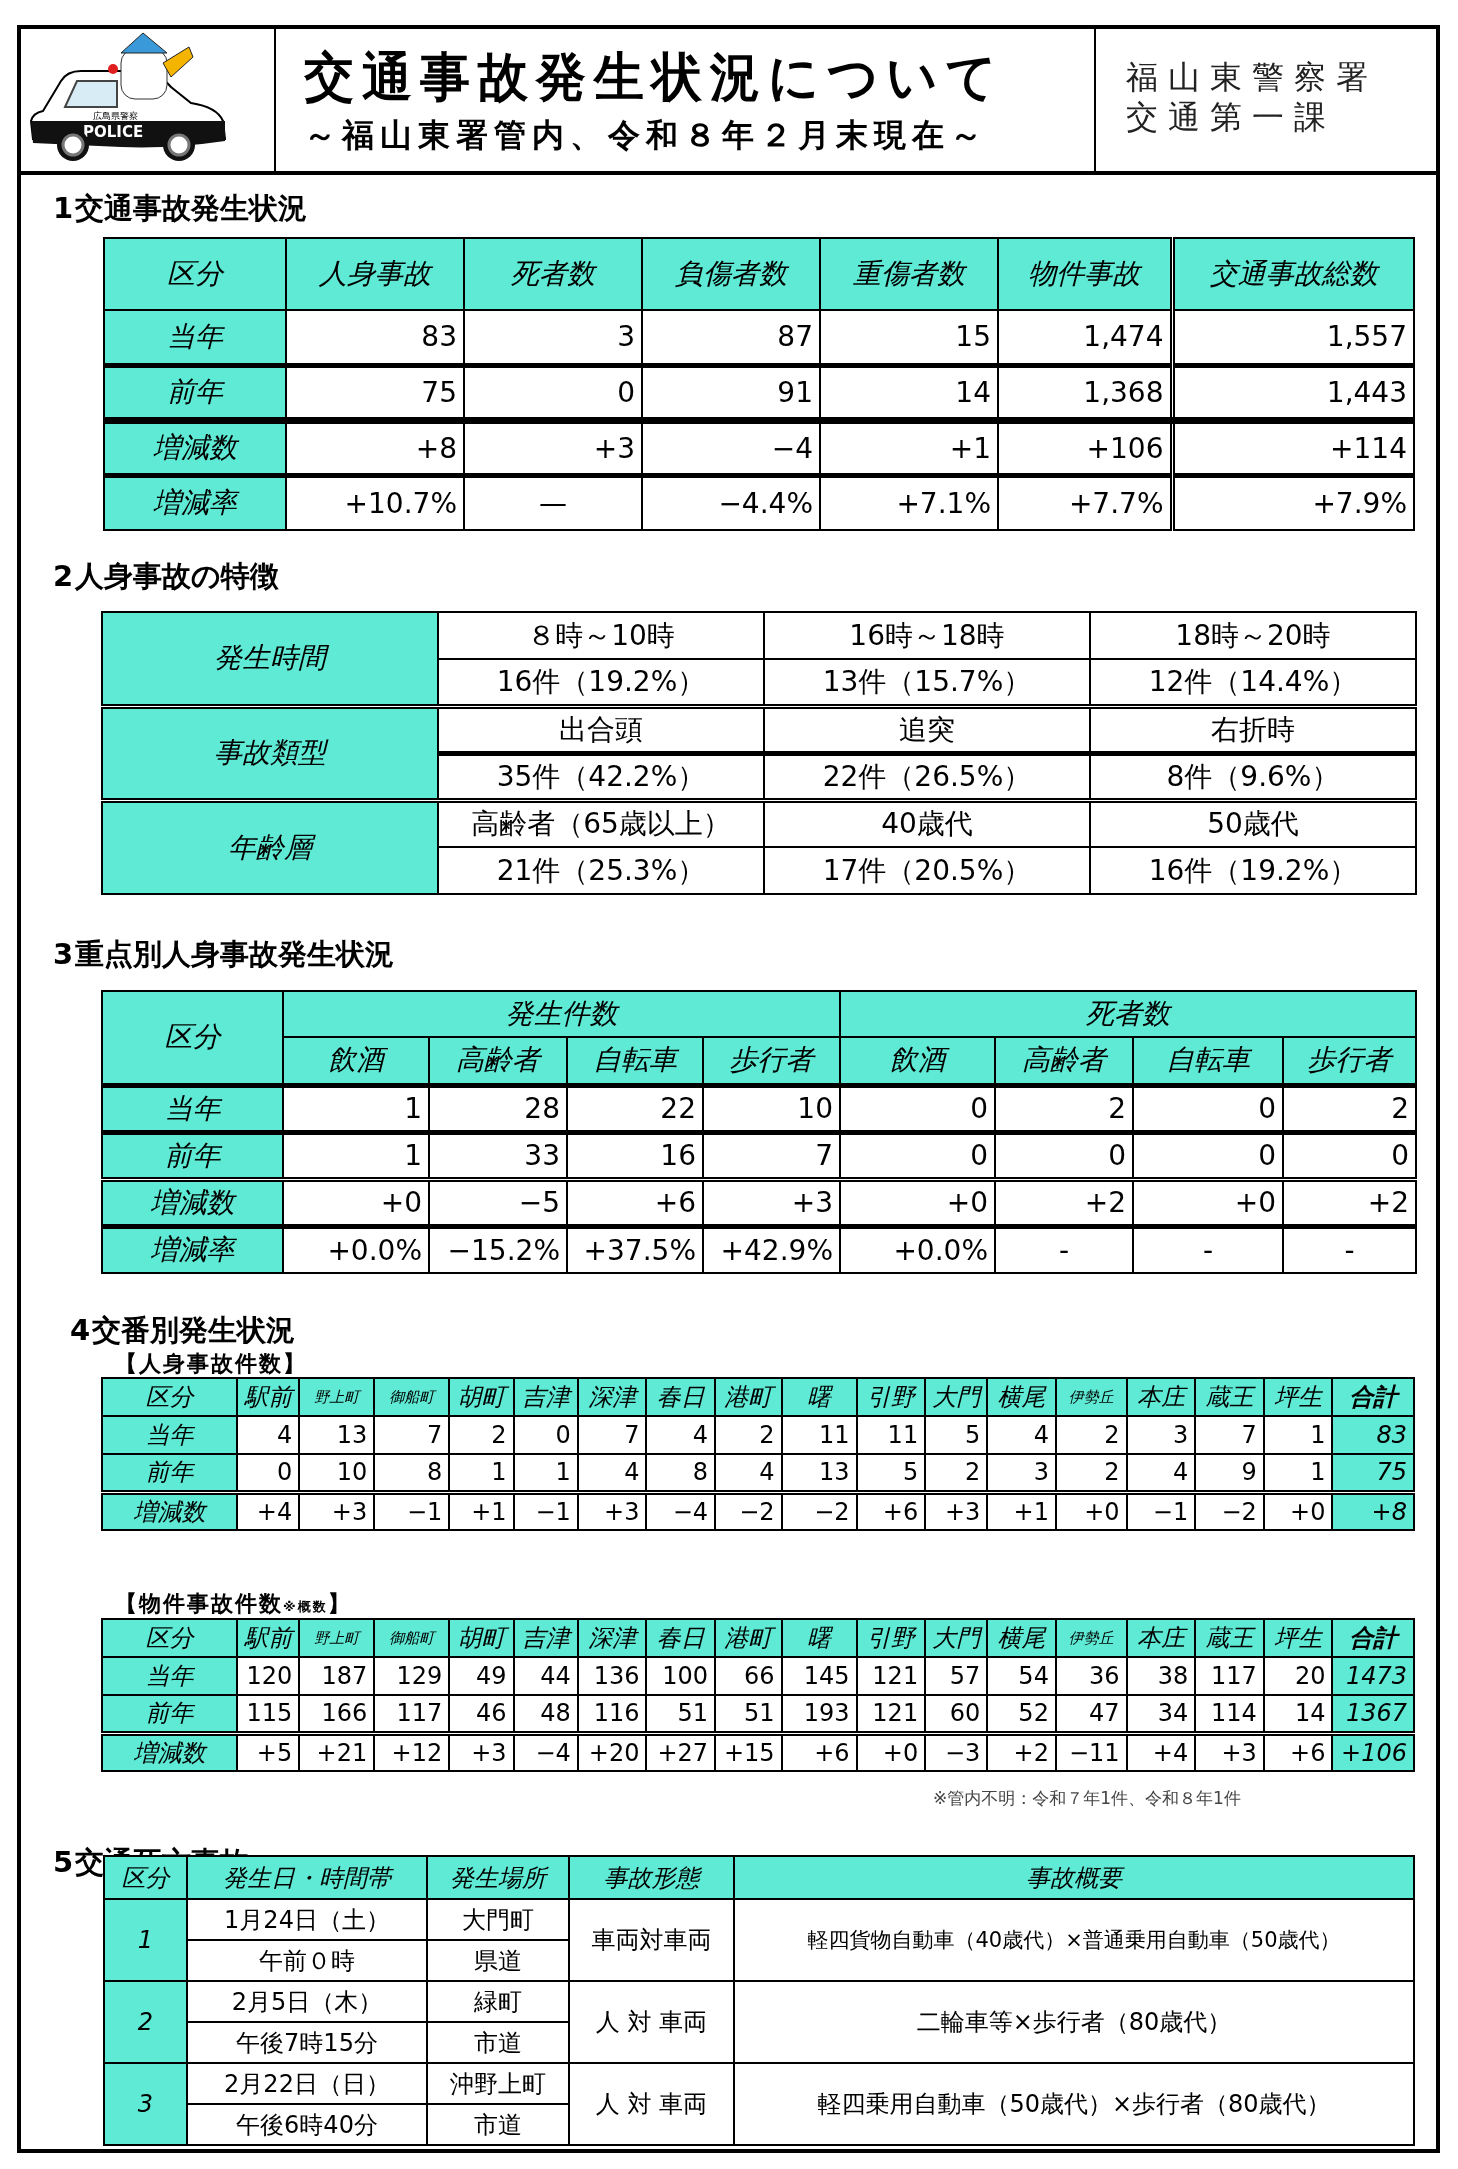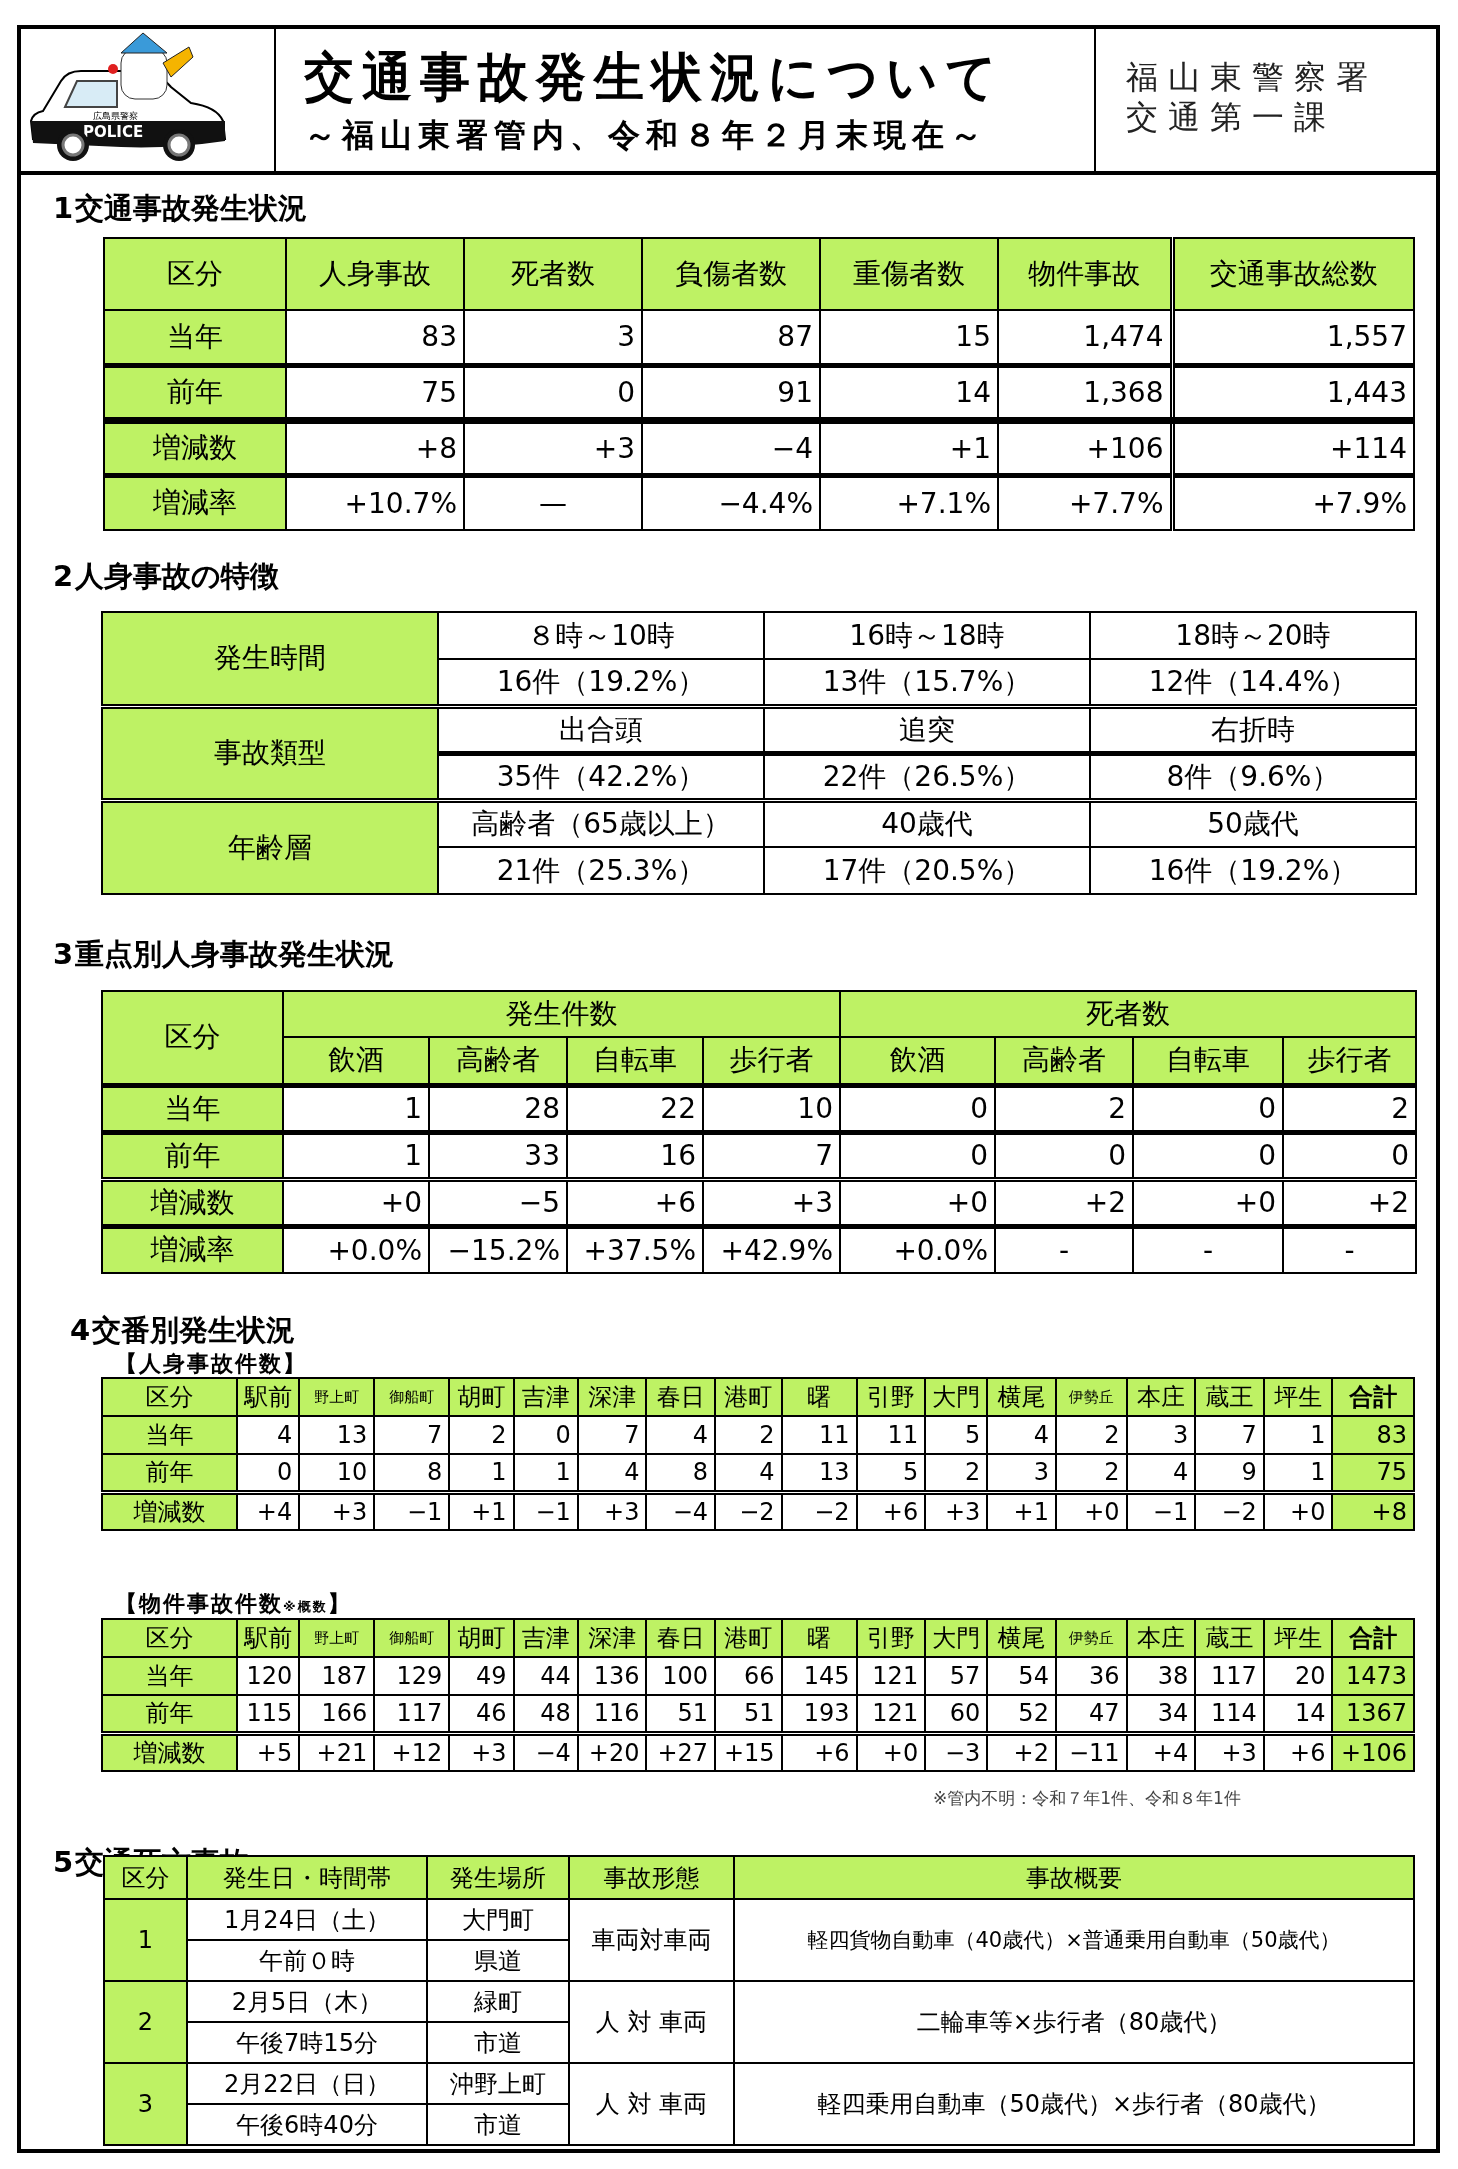--- a/index.html
+++ b/index.html
@@ -11,21 +11,21 @@
   .org-cell { width: 342px; border-left: 2px solid #000; padding: 28px 0 0 30px; }
   .title-main { font-size: 50px; font-weight: bold; letter-spacing: 8px; line-height: 60px; transform: scaleY(1.05); }
   .title-sub { font-size: 32px; font-weight: bold; letter-spacing: 6px; line-height: 44px; margin-top: 6px; }
   .org-line { font-family: "DejaVu Serif", serif; font-size: 32px; letter-spacing: 10px; line-height: 40px; color: #222; }
   .sec-title { position: absolute; font-size: 29px; font-weight: bold; }
   .sec-title .num { display: inline-block; width: 54px; padding-left: 32px; }
   .sub-title { position: absolute; font-size: 22px; font-weight: bold; letter-spacing: 2px; }
   table { position: absolute; border-collapse: collapse; table-layout: fixed; }
   td, th { border: 2px solid #000; font-weight: normal; text-align: center; font-size: 28px; overflow: hidden; white-space: nowrap; }
   .t1 td { font-size: 28px; }
-  .hd { background: #bef264; }
+  .hd { background: #5eead4; font-style: italic; }
   .num-r { text-align: right; padding-right: 6px; }
   .thick-top td { border-top: 5px solid #000; }
   .dbl-top td { border-top: 5px double #000; }
   .dbl-left { border-left: 5px double #000 !important; }
   .t4 td { font-size: 24px; height: 38px; }
   .t4 .small { font-size: 15px; }
   .note { position: absolute; font-size: 17px; color: #444; }
   .t5 td { font-size: 24px; }
 </style>
 </head>

